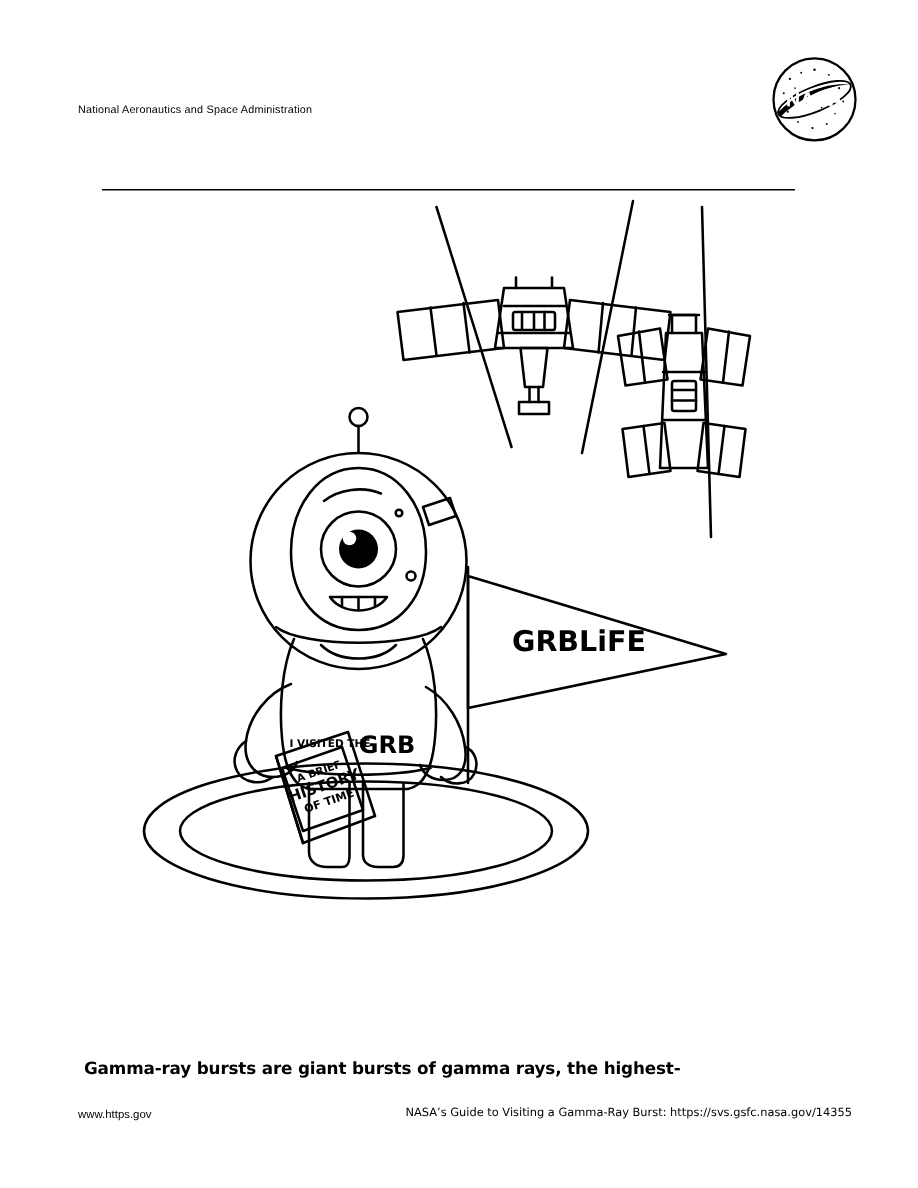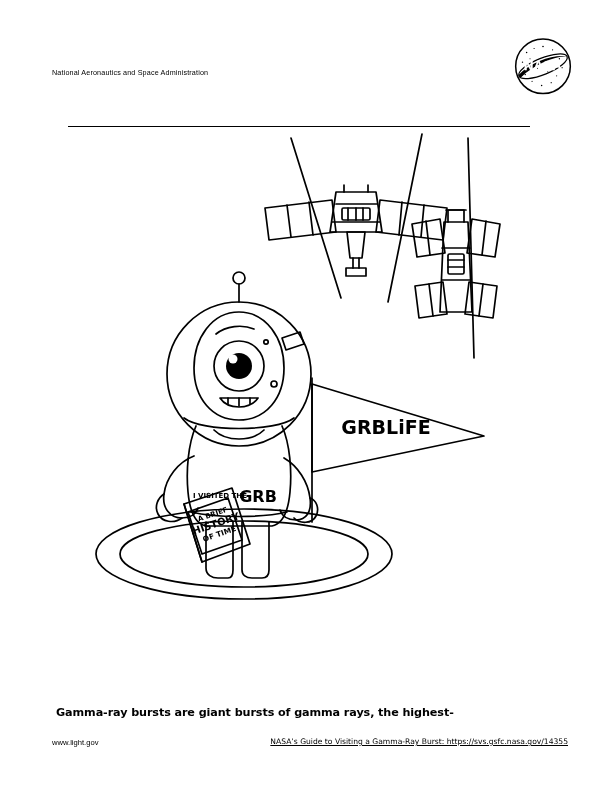--- a/index.html
+++ b/index.html
@@ -81,21 +81,20 @@
     color: #000;
   }
   .footer-right {
     position: absolute;
     right: 44px;
     top: 737px;
     font-family: "DejaVu Sans", sans-serif;
     font-size: 7.6px;
     color: #000;
     white-space: nowrap;
-    text-decoration: underline;
   }
 </style>
 </head>
 <body>
 
 <div class="page">
 
   <div class="agency-line">National Aeronautics and Space Administration</div>
 
   <svg class="nasa-logo" viewBox="0 0 120 96" aria-label="NASA">
@@ -259,16 +258,16 @@
       <text x="180" y="390" text-anchor="middle" font-family="'DejaVu Sans', sans-serif" font-size="7" font-weight="bold" fill="#000" stroke="none">A BRIEF</text>
       <text x="180" y="401" text-anchor="middle" font-family="'DejaVu Sans', sans-serif" font-size="10" font-weight="bold" fill="#000" stroke="none">HISTORY</text>
       <text x="180" y="411" text-anchor="middle" font-family="'DejaVu Sans', sans-serif" font-size="7.5" font-weight="bold" fill="#000" stroke="none">OF TIME</text>
     </g>
   </svg>
 
   <div class="caption">
     <span>Gamma-ray bursts are giant bursts of gamma rays, the highest-</span><br>
   </div>
 
-  <div class="footer-left">www.light.gov</div>
+  <div class="footer-left">www.https.gov</div>
   <div class="footer-right">NASA’s Guide to Visiting a Gamma-Ray Burst: https://svs.gsfc.nasa.gov/14355</div>
 
 </div>
 
 </body></html>

